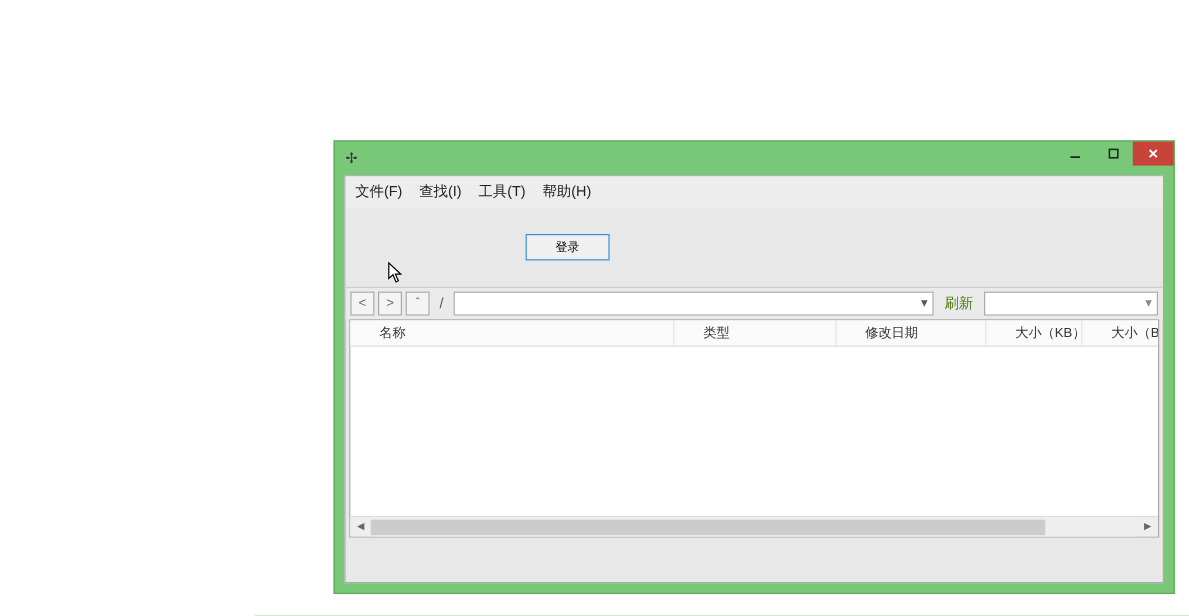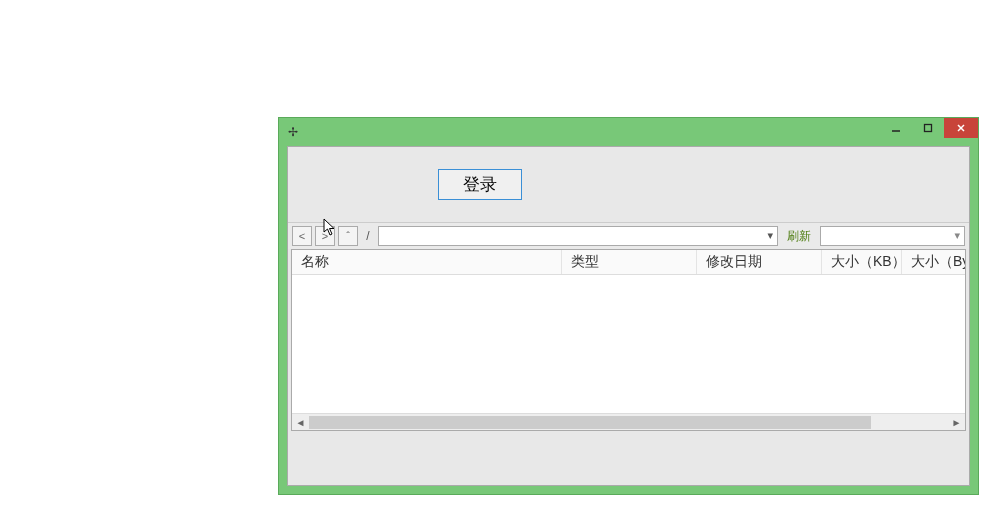--- a/index.html
+++ b/index.html
@@ -87,21 +87,21 @@
     .login-area {
       padding: 22px 0 22px 150px;
       background: #e8e8e8;
       display: flex;
       gap: 14px;
     }
     .btn {
       background: #f0f0f0;
       border: 1px solid #888;
       padding: 3px 24px;
-      font-size: 17px;
+      font-size: 10px;
       cursor: pointer;
       font-family: inherit;
     }
     .btn.highlight {
       border: 1px solid #3a8fd6;
     }
     .navbar {
       display: flex;
       align-items: center;
       gap: 3px;
@@ -186,23 +186,23 @@
       height: 182px;
       display: flex;
       flex-direction: column;
     }
     .list-header {
       display: flex;
       background: #fafafa;
       border-bottom: 1px solid #ddd;
     }
     .list-col {
-      padding: 3px 9px;
+      padding: 3px 24px;
       border-right: 1px solid #e4e4e4;
-      font-size: 14px;
+      font-size: 11px;
       color: #333;
       white-space: nowrap;
       overflow: hidden;
     }
     .list-body {
       flex: 1;
     }
     .hscroll {
       height: 17px;
       background: #eee;
@@ -264,20 +264,26 @@
       <div class="win-btn close">
         <svg viewBox="0 0 10 10" width="10" height="10">
             <line x1="2" y1="2" x2="8" y2="8" stroke="#fff" stroke-width="1.5"></line>
             <line x1="8" y1="2" x2="2" y2="8" stroke="#fff" stroke-width="1.5"></line>
           </svg>
       </div>
     </div>
   </div>
 
   <div class="inner">
+    <div class="menubar">
+      <span class="menu-item">文件(F)</span>
+      <span class="menu-item">查找(I)</span>
+      <span class="menu-item">工具(T)</span>
+      <span class="menu-item">帮助(H)</span>
+    </div>
 
     <div class="login-area">
       <button class="btn highlight">登录</button>
     </div>
 
     <div class="navbar">
       <div class="nav-btn">&lt;</div>
       <div class="nav-btn">&gt;</div>
       <div class="nav-btn">ˆ</div>
       <div class="path-sep">/</div>

